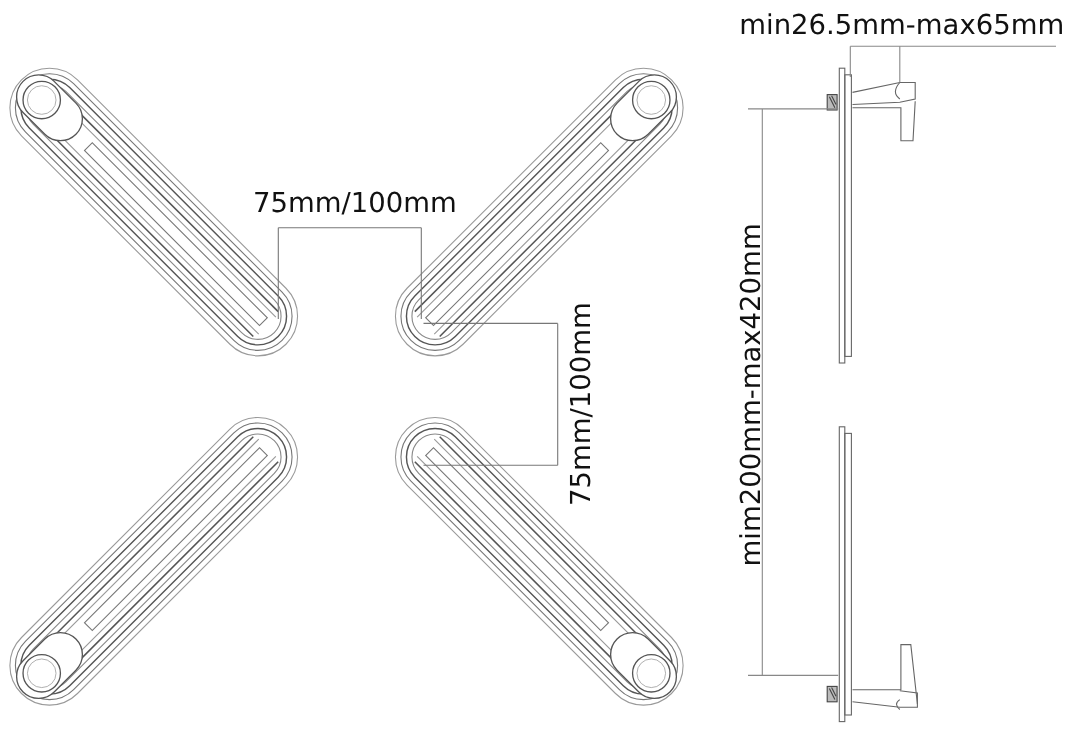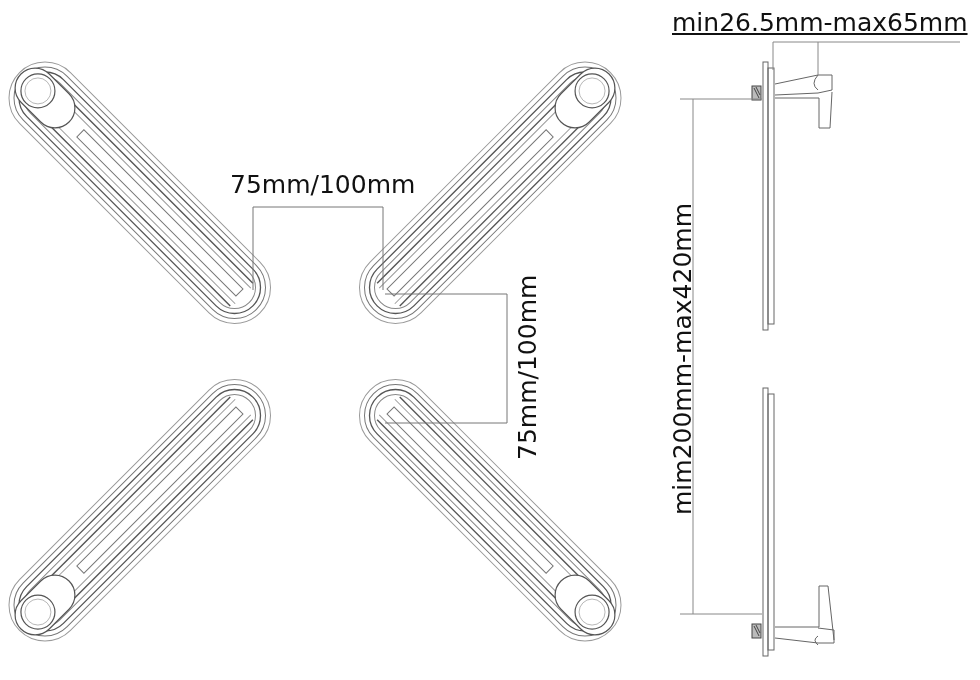--- a/index.html
+++ b/index.html
@@ -1,20 +1,20 @@
 <!DOCTYPE html>
 <html><head>
 <meta charset="utf-8">
 <style>
   html, body { margin: 0; padding: 0; background: #ffffff; }
   body { width: 980px; height: 680px; position: relative; overflow: hidden; font-family: "DejaVu Sans", sans-serif; }
   #drawing { position: absolute; left: 0; top: 0; width: 980px; height: 680px; }
   .lbl { position: absolute; color: #111; font-size: 25px; white-space: nowrap; letter-spacing: 0px; }
   .lbl-h1 { left: 230px; top: 170px; }
-  .lbl-top { left: 672px; top: 8px; text-decoration: underline; }
+  .lbl-top { left: 672px; top: 8px; }
   .lbl-v1 { left: 513px; top: 460px; transform-origin: left top; transform: rotate(-90deg); }
   .lbl-v2 { left: 668px; top: 515px; transform-origin: left top; transform: rotate(-90deg); }
 </style>
 </head>
 <body>
 
 <svg id="drawing" viewBox="0 0 980 680" xmlns="http://www.w3.org/2000/svg">
   <defs>
 
     <g id="arm">

